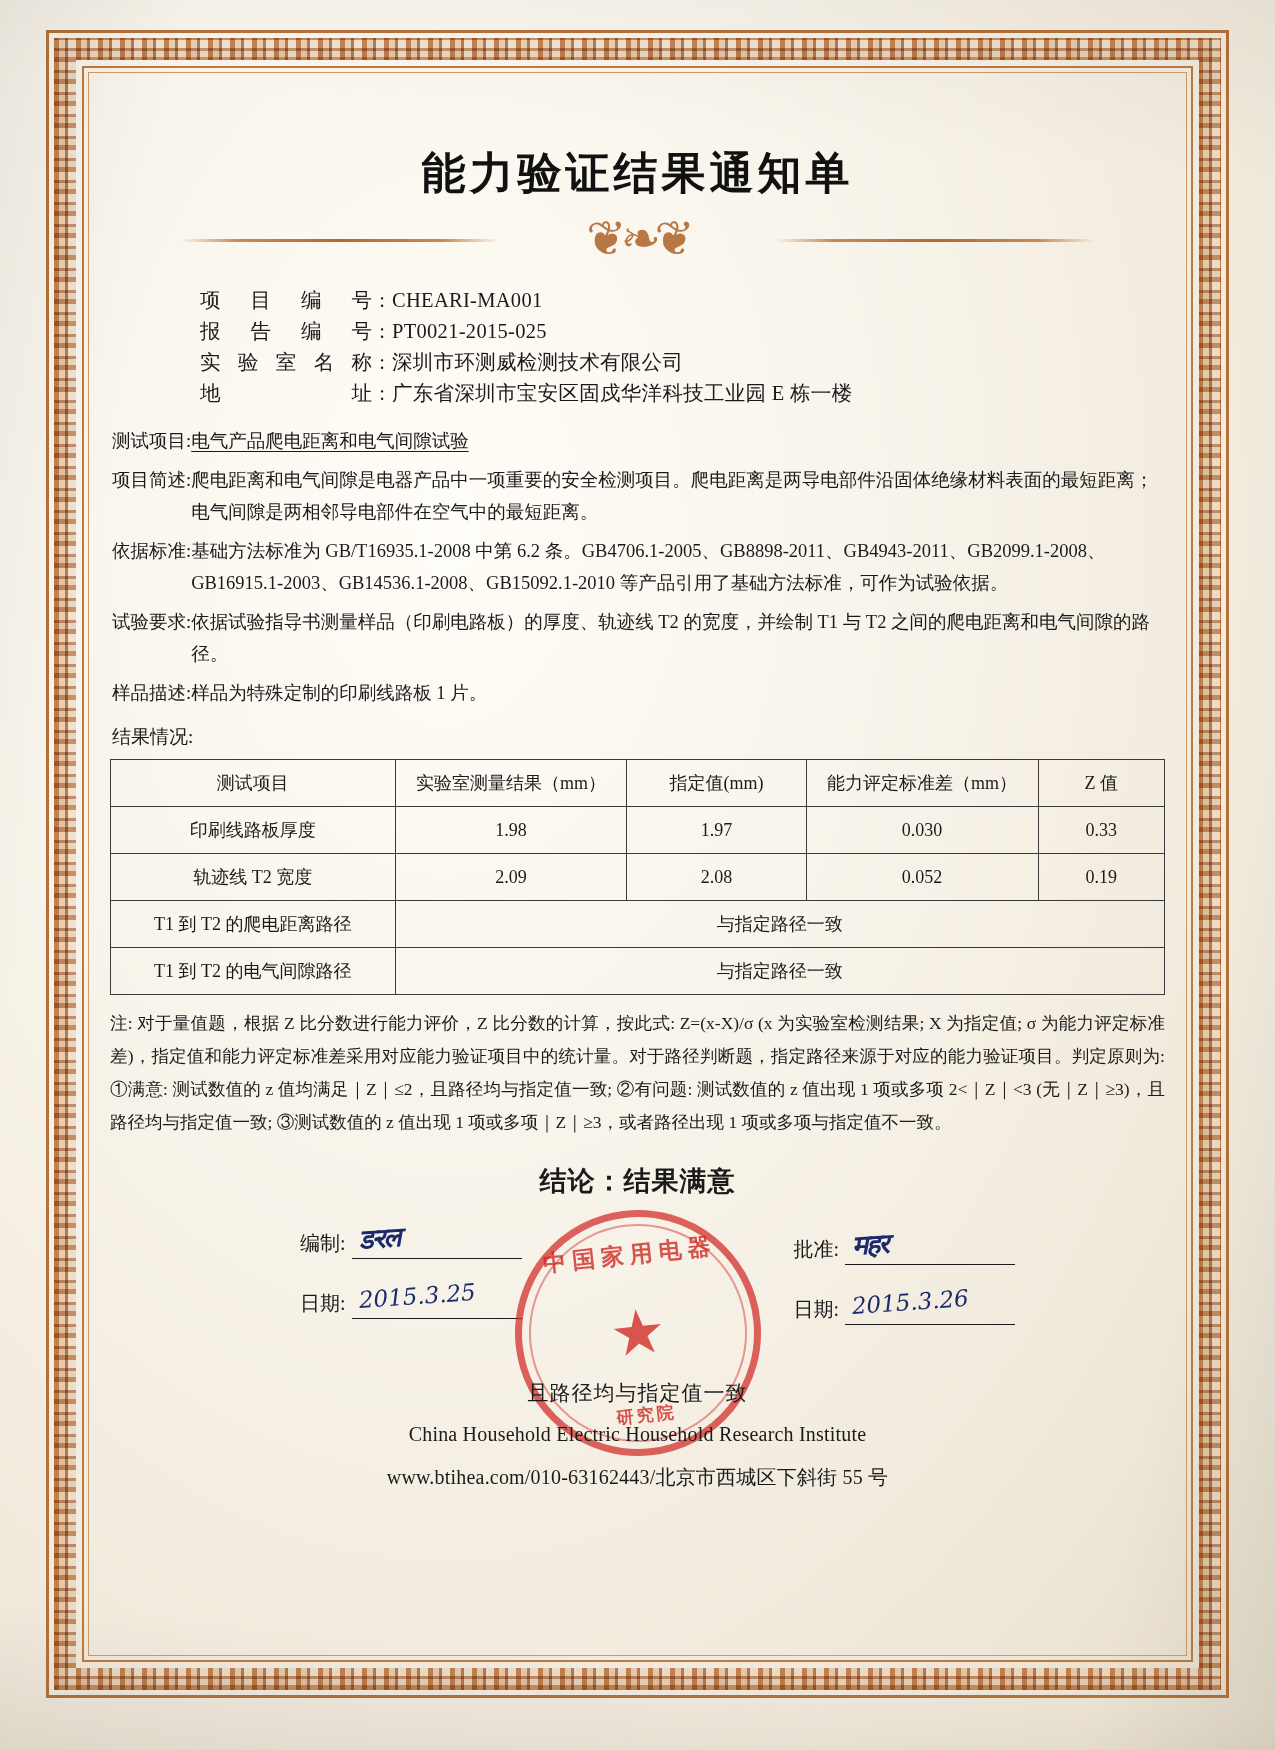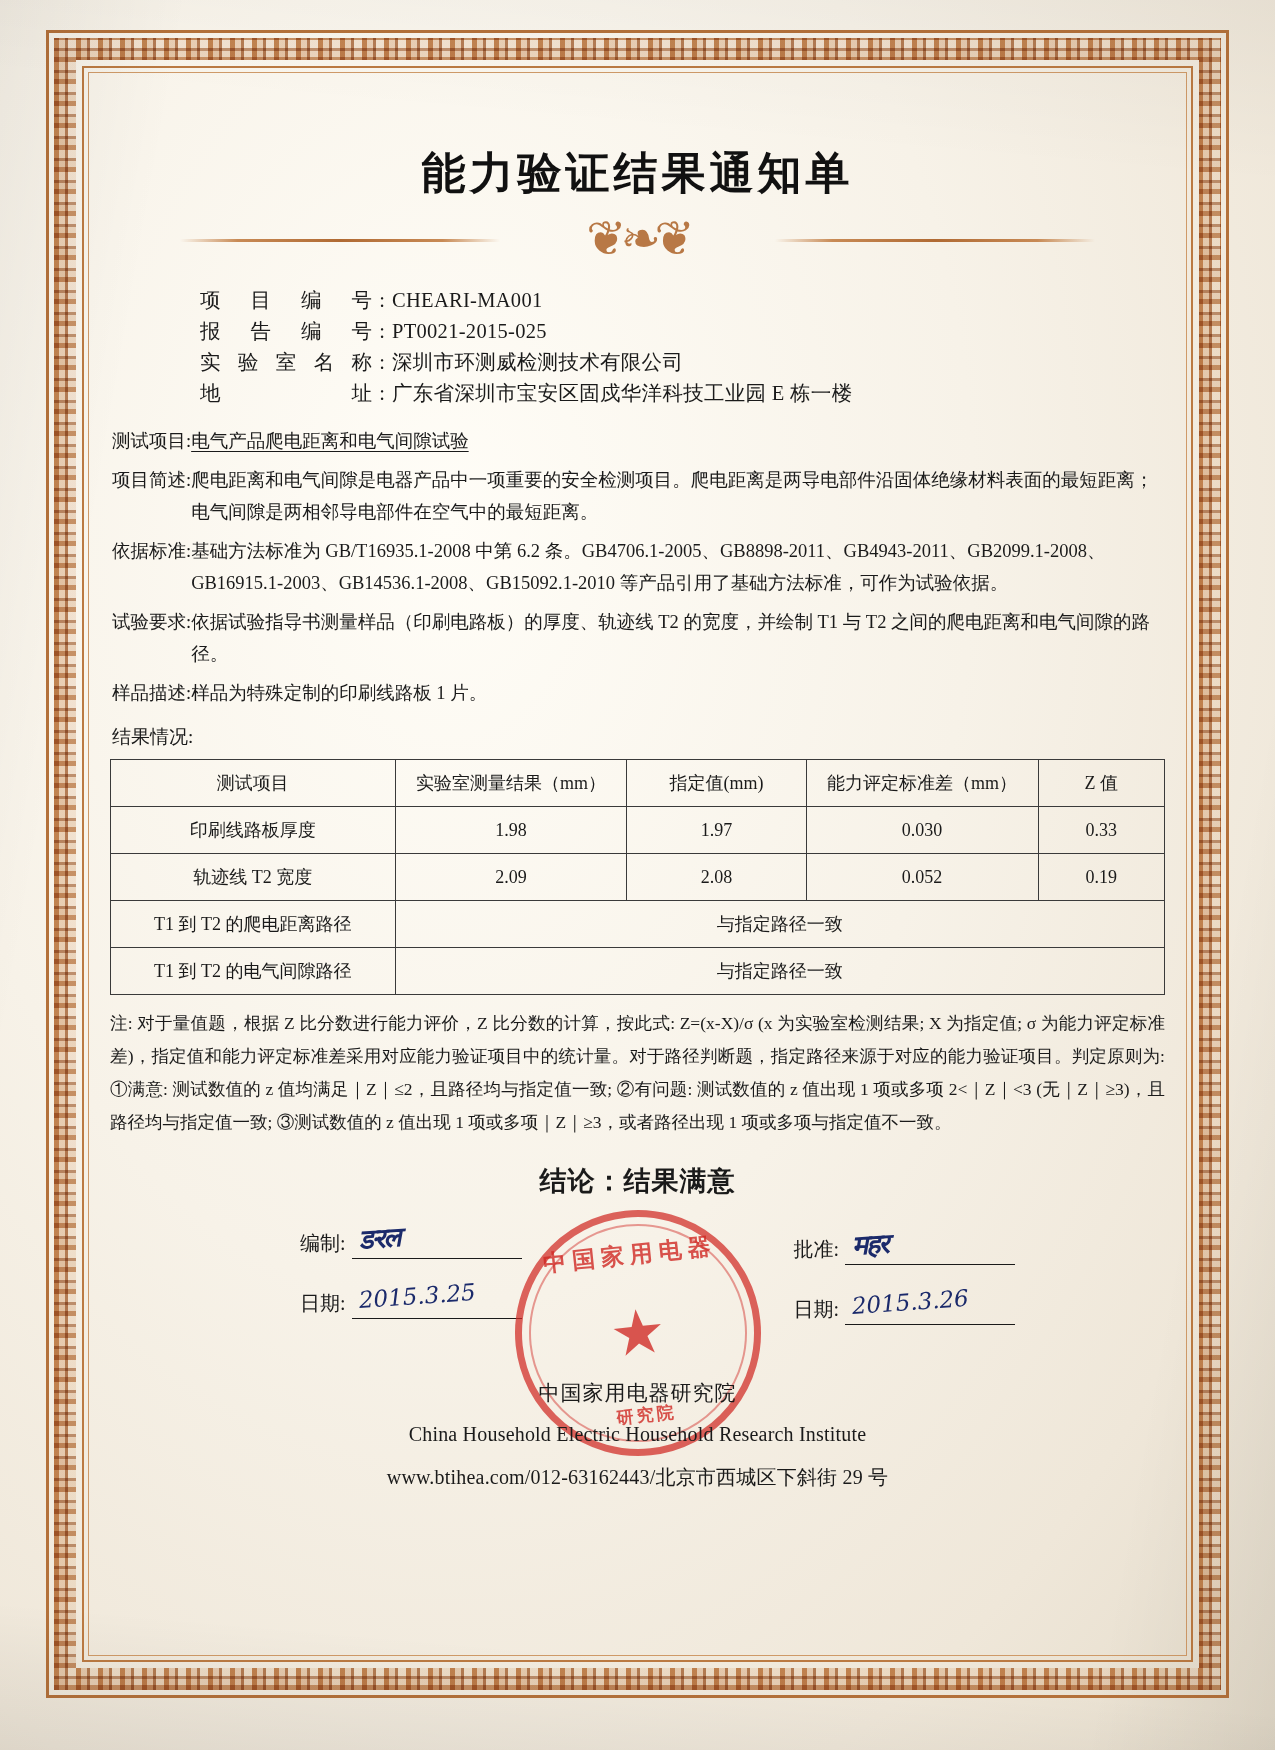--- a/index.html
+++ b/index.html
@@ -475,23 +475,23 @@
             <div class="lbl">日期:</div>
             <div class="val">
               <span class="handwrite">2015.3.26</span>
             </div>
           </div>
         </div>
 
       </div>
 
       <div id="footer">
-        <div class="cn">中国家用电器研究院</div>
+        <div class="cn">且路径均与指定值一致</div>
         <div class="en">China Household Electric Household Research Institute</div>
-        <div class="web">www.btihea.com/012-63162443/北京市西城区下斜街 29 号</div>
+        <div class="web">www.btihea.com/010-63162443/北京市西城区下斜街 55 号</div>
       </div>
 
     </div>
   </div>
 
   <div id="seal">
     <div class="ring2"></div>
     <div class="arc-top">中国家用电器</div>
     <div class="star">★</div>
     <div class="arc-bottom">研究院</div>

